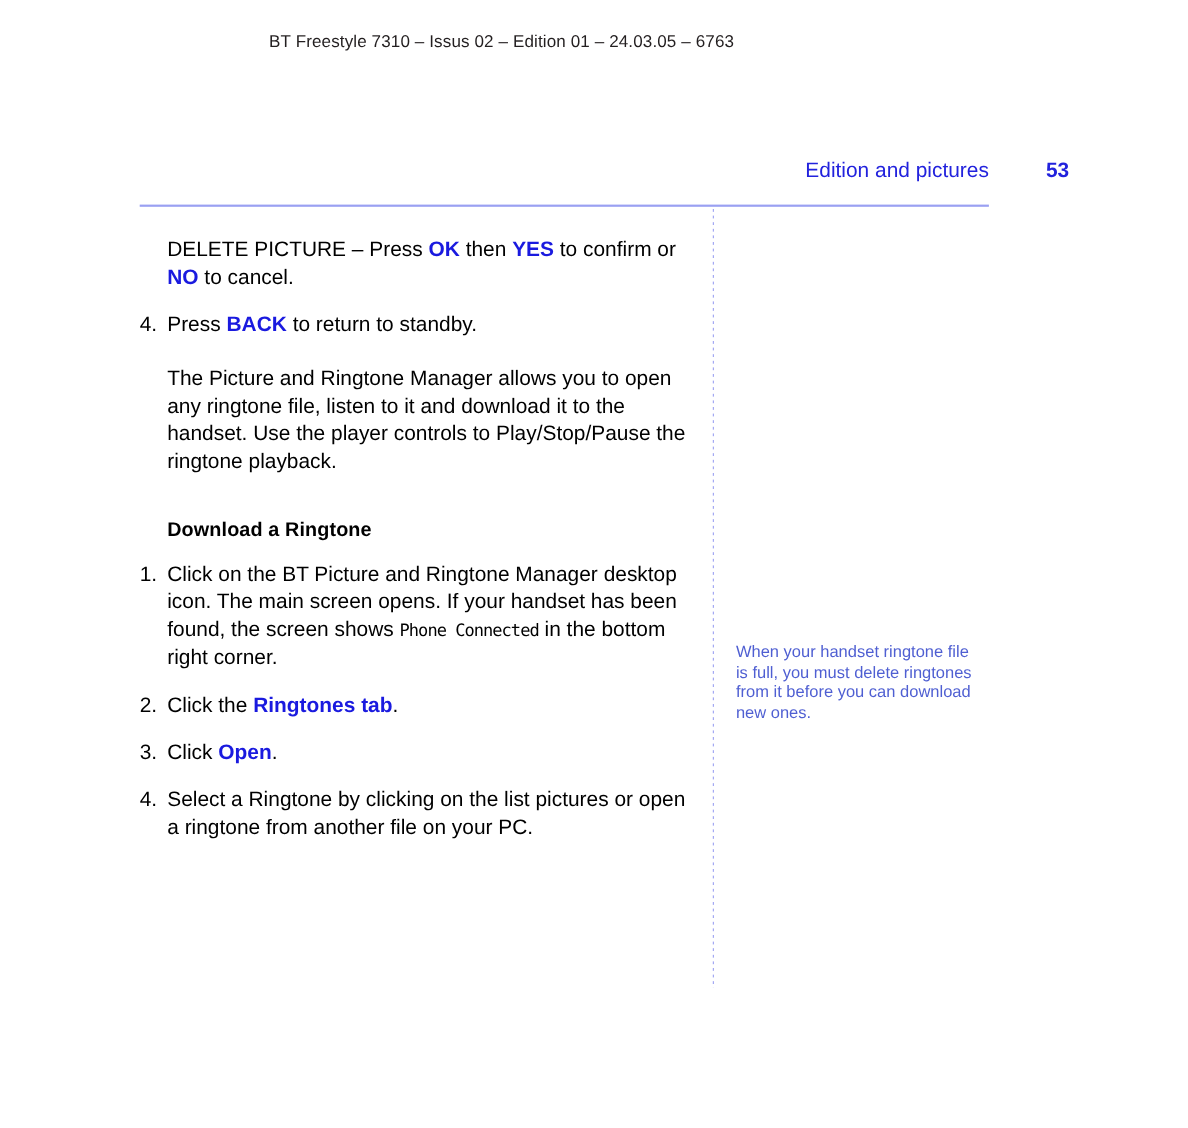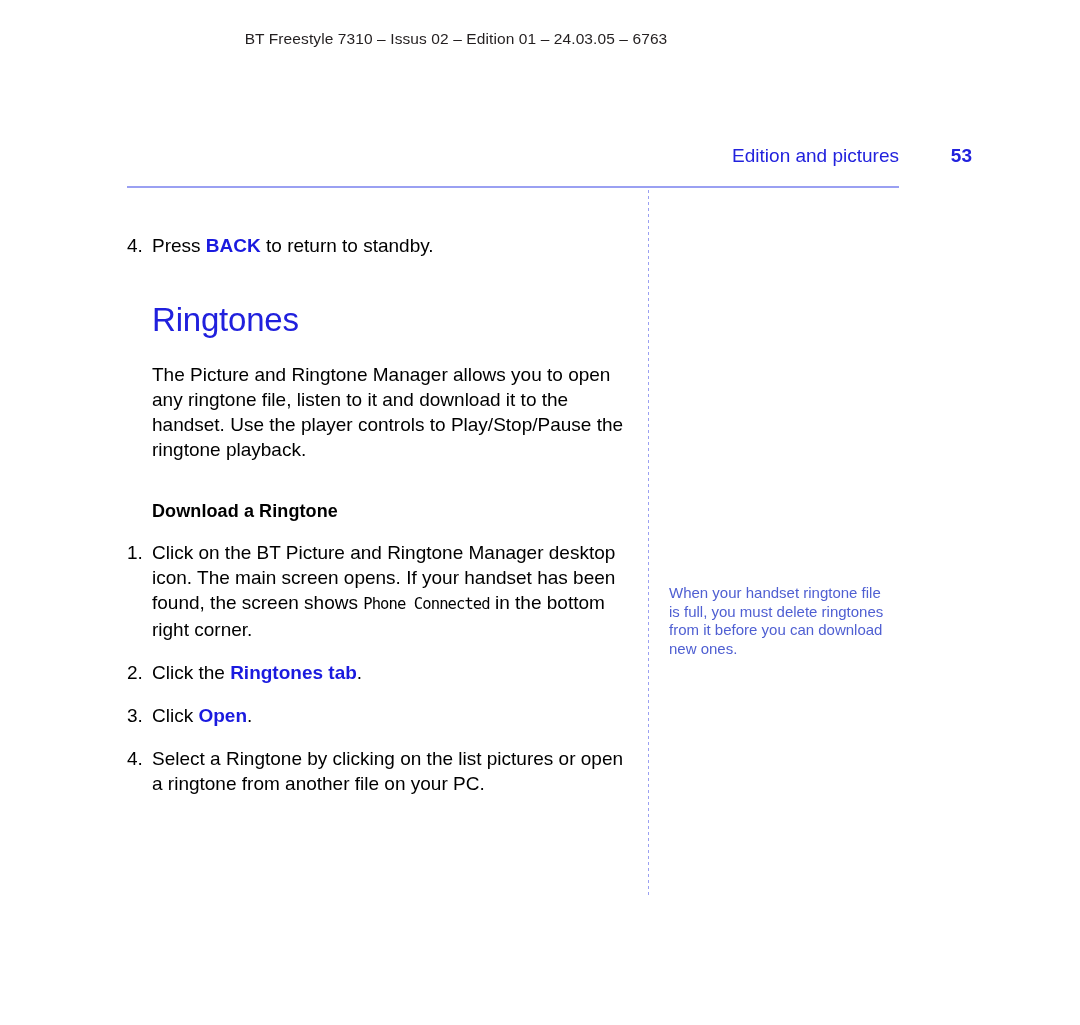--- a/index.html
+++ b/index.html
@@ -168,25 +168,25 @@
 <div class="page-head">
   <span class="section-title">Edition and pictures</span>
   <span class="page-number">53</span>
 </div>
 <div class="head-rule"></div>
 
 <div class="col-divider"></div>
 
 <div class="main-col">
 
+  <p class="para"><span>DELETE PICTURE – Press </span><span class="b-blue">OK</span><span> then </span><span class="b-blue">YES</span><span> to confirm or </span><span class="b-blue">NO</span><span> to cancel.</span></p>
 
 
   <div class="num-item"><span class="num">4.</span><span>Press </span><span class="b-blue">BACK</span><span> to return to standby.</span></div>
 
-  <h1 class="sec-heading">Ringtones</h1>
 
   <p class="body-block">The Picture and Ringtone Manager allows you to open any ringtone file, listen to it and download it to the handset. Use the player controls to Play/Stop/Pause the ringtone playback.</p>
 
   <h2 class="sub-heading">Download a Ringtone</h2>
 
   <div class="list-block">
 
     <div class="num-item"><span class="num">1.</span><span>Click on the BT Picture and Ringtone Manager desktop icon. The main screen opens. If your handset has been found, the screen shows </span><span class="font-sub">Phone Connected</span><span> in the bottom right corner.</span></div>
 
     <div class="num-item"><span class="num">2.</span><span>Click the </span><span class="b-blue">Ringtones tab</span><span>.</span></div>

